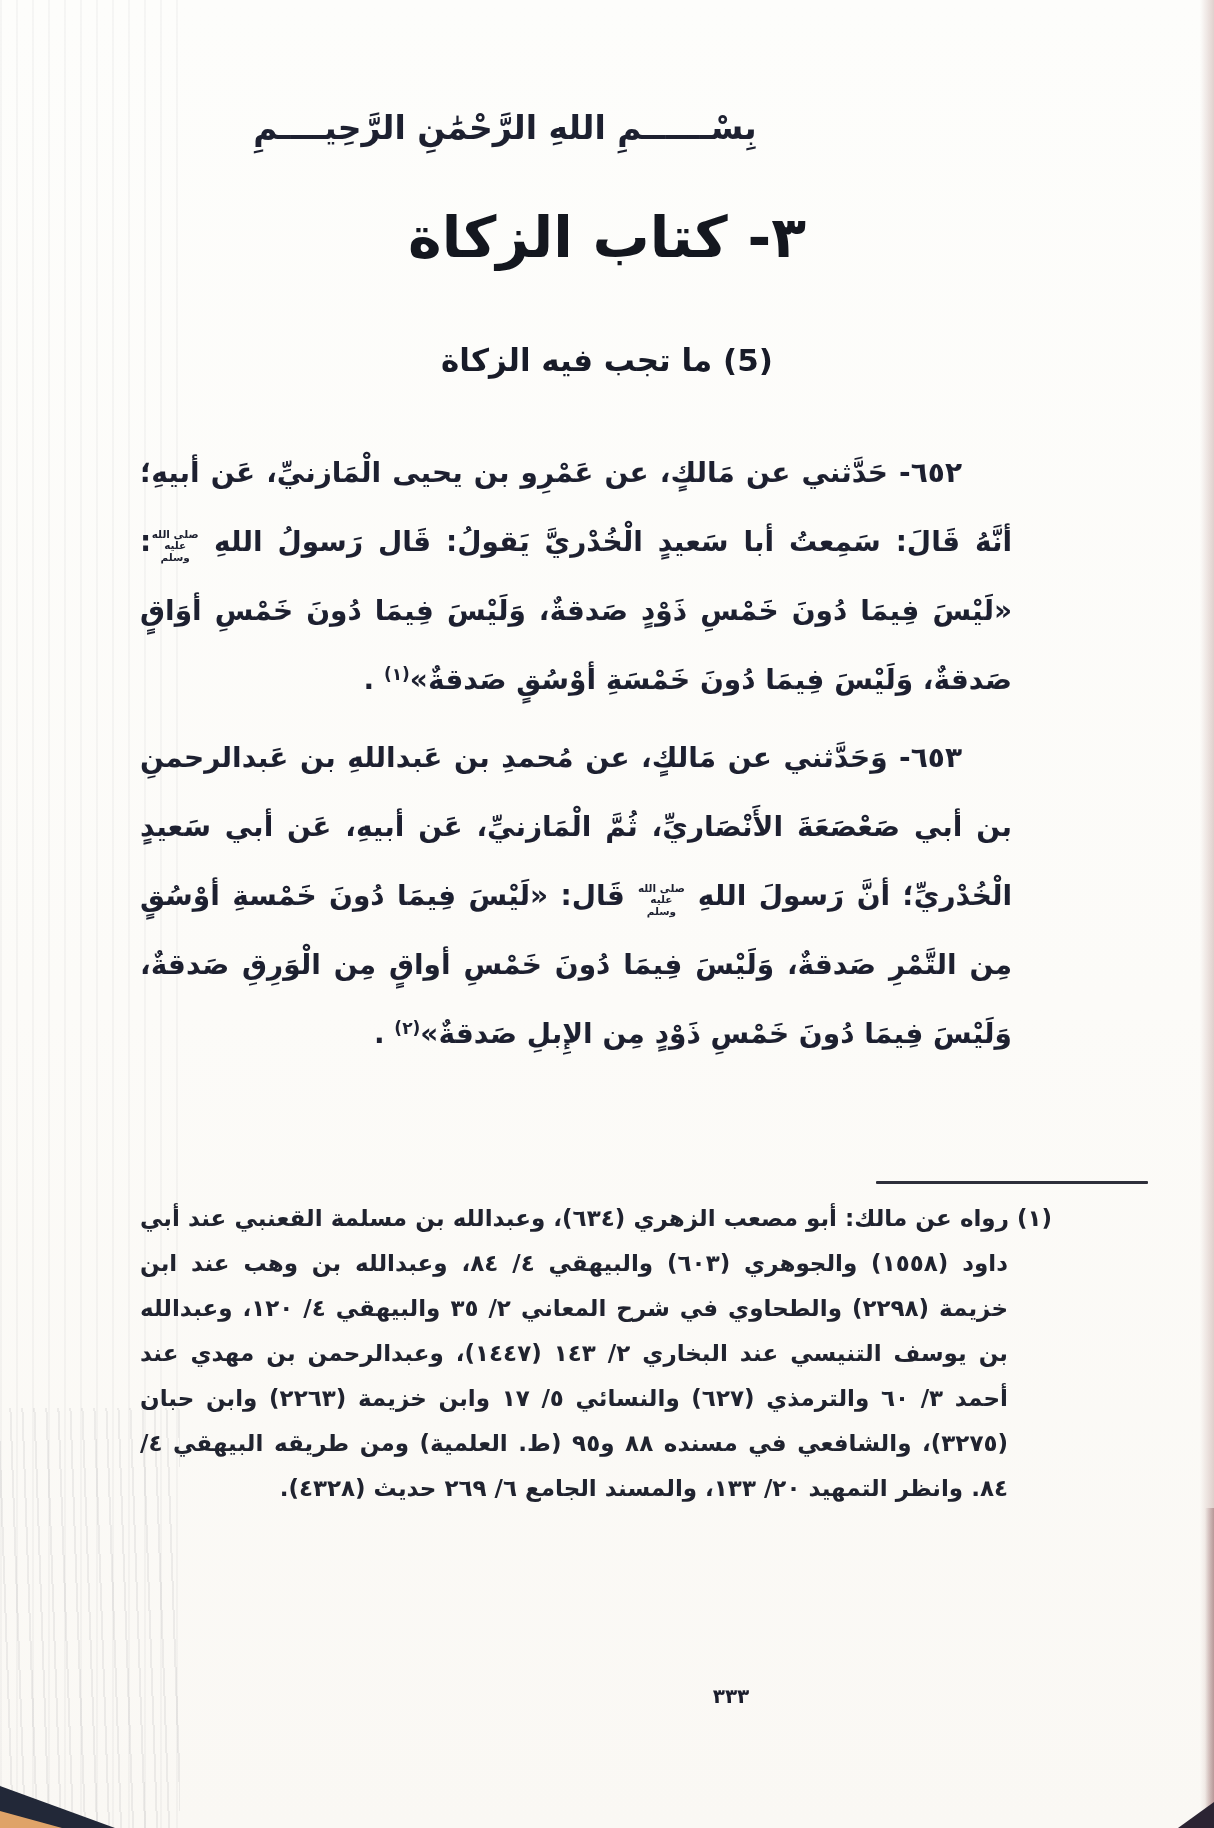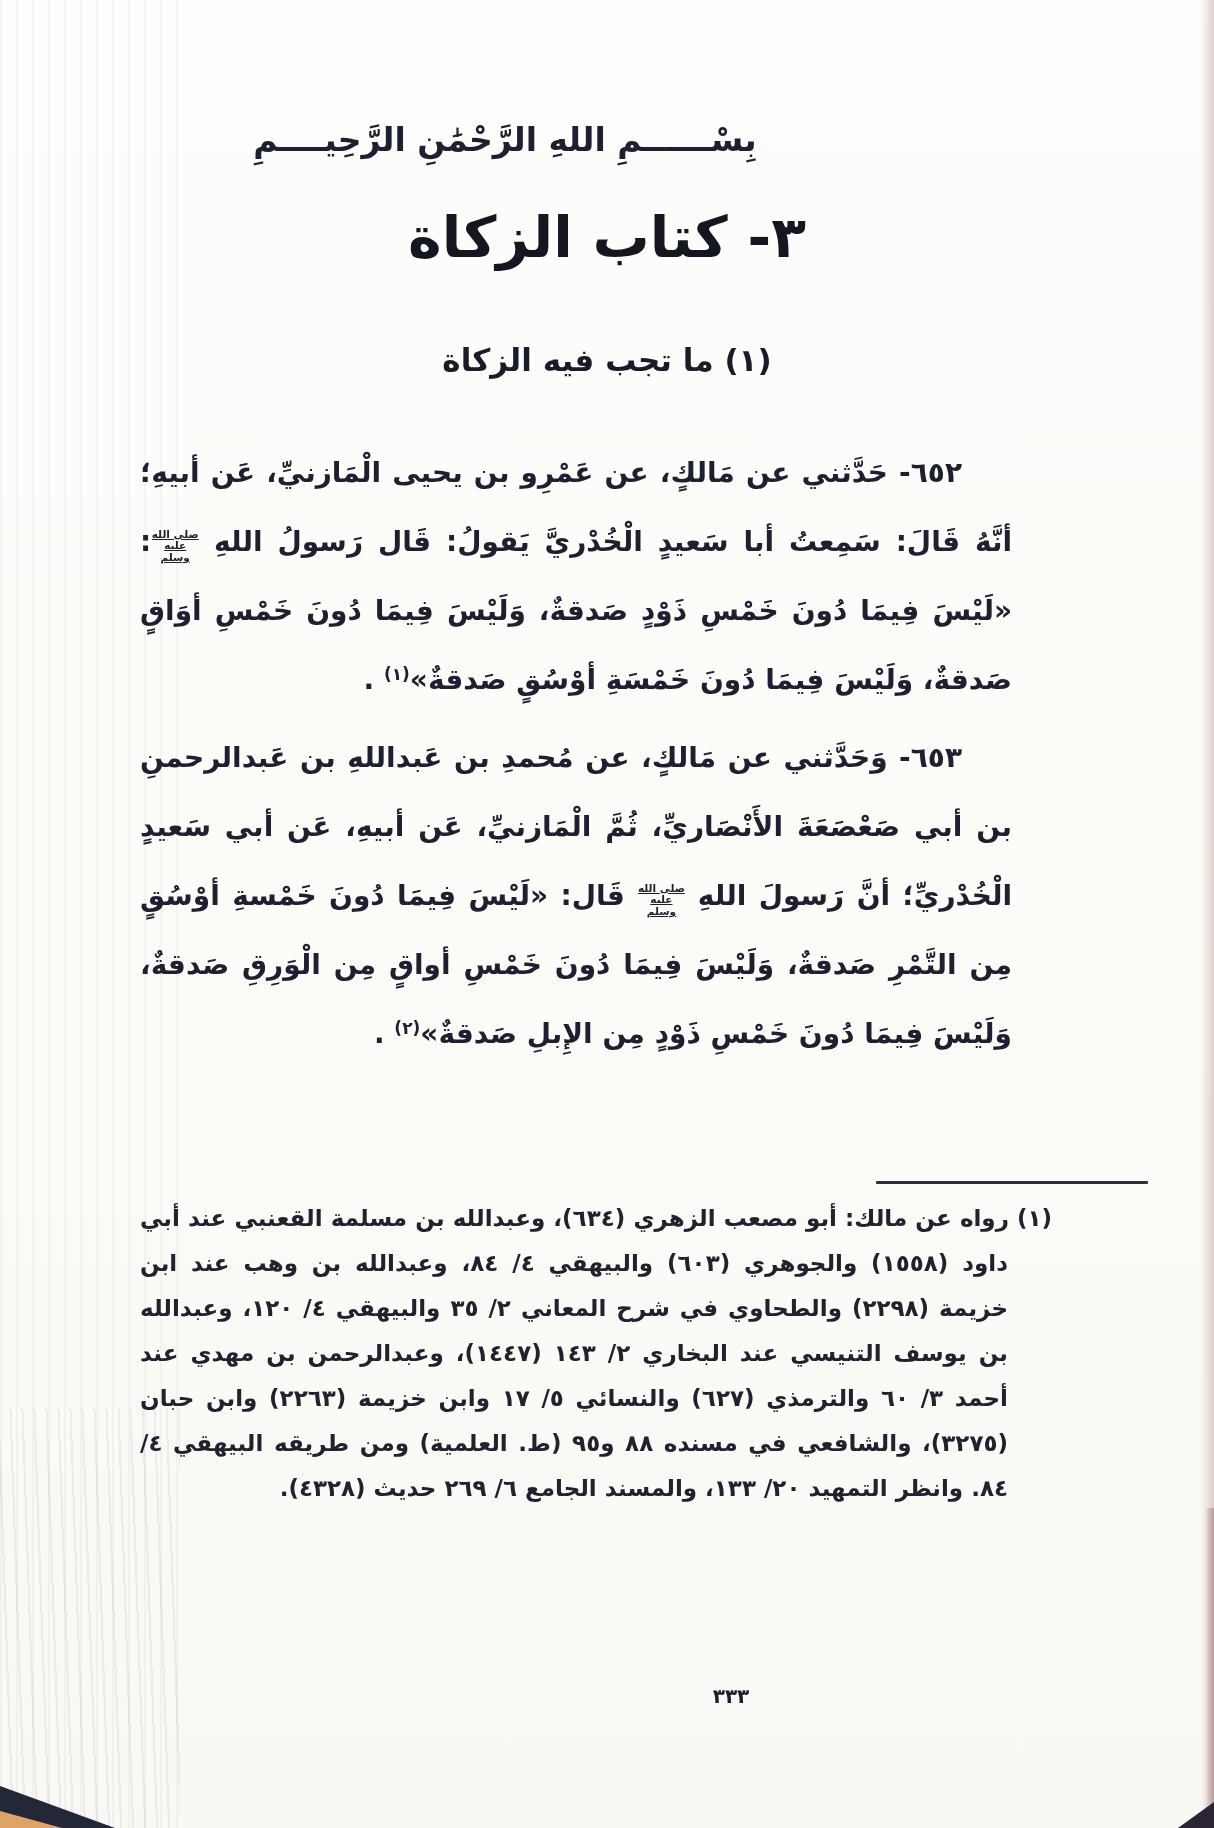--- a/index.html
+++ b/index.html
@@ -4,21 +4,21 @@
 <style>
   :root{ --ink:#1d2030; --paper:#fcfbf8; }
   *{ margin:0; padding:0; box-sizing:border-box; }
   body{ background:#e9e7e2; font-family:"DejaVu Sans", sans-serif; }
   .page{
     position:relative; width:1214px; height:1828px; overflow:hidden;
     background: linear-gradient(180deg, #fdfdfb 0%, var(--paper) 55%, #faf8f4 100%);
     direction:rtl; color:var(--ink);
   }
   .basmala{
-    position:absolute; top:120px; left:0; width:1010px; text-align:center;
+    position:absolute; top:108px; left:0; width:1010px; text-align:center;
     font-size:33px; font-weight:700; color:var(--ink);
   }
   .chapter-title{
     position:absolute; top:204px; left:0; width:1214px; text-align:center;
     font-size:57px; font-weight:700; color:#14171f;
   }
   .section-title{
     position:absolute; top:342px; left:0; width:1214px; text-align:center;
     font-size:31px; font-weight:700; color:#181b28;
   }
@@ -26,21 +26,20 @@
     position:absolute; left:140px; width:872px;
     font-size:28px; line-height:69px; font-weight:700; color:var(--ink);
     text-align:justify; text-indent:50px;
   }
   #hadith-652{ top:438px; }
   #hadith-653{ top:723px; }
   .saw{
     display:inline-block; width:48px; font-size:10.5px; line-height:1.12;
     text-align:center; font-weight:700; vertical-align:-10px; text-indent:0;
     color:var(--ink);
-    text-decoration:underline;
   }
   .fn-ref{ font-size:17px; font-weight:700; line-height:0; vertical-align:9px; }
   .fn-rule{
     position:absolute; top:1181px; right:66px; width:272px; height:3px;
     background:#2e2f3a; border-radius:1px;
   }
   .footnotes{
     position:absolute; top:1196px; left:140px; width:912px;
     font-size:23px; line-height:45px; font-weight:700; color:#20232f;
   }
@@ -92,21 +91,21 @@
 
 <div class="page">
 
   <div class="scan-streaks"></div>
   <div class="scan-streaks-low"></div>
 
   <div class="basmala">بِسْــــــمِ اللهِ الرَّحْمَٰنِ الرَّحِيــــمِ</div>
 
   <h1 class="chapter-title">٣- كتاب الزكاة</h1>
 
-  <h2 class="section-title">(١) ما تجب فيه الزكاة</h2>
+  <h2 class="section-title">(5) ما تجب فيه الزكاة</h2>
 
   <p class="hadith" id="hadith-652"><span>٦٥٢- حَدَّثني عن مَالكٍ، عن عَمْرِو بن يحيى الْمَازنيِّ، عَن أبيهِ؛ أنَّهُ قَالَ: سَمِعتُ أبا سَعيدٍ الْخُدْريَّ يَقولُ: قَال رَسولُ اللهِ </span><span class="saw">صلى الله عليه وسلم</span><span>: «لَيْسَ فِيمَا دُونَ خَمْسِ ذَوْدٍ صَدقةٌ، وَلَيْسَ فِيمَا دُونَ خَمْسِ أوَاقٍ صَدقةٌ، وَلَيْسَ فِيمَا دُونَ خَمْسَةِ أوْسُقٍ صَدقةٌ»</span><sup class="fn-ref">(١)</sup><span> .</span></p>
 
   <p class="hadith" id="hadith-653"><span>٦٥٣- وَحَدَّثني عن مَالكٍ، عن مُحمدِ بن عَبداللهِ بن عَبدالرحمنِ بن أبي صَعْصَعَةَ الأَنْصَاريِّ، ثُمَّ الْمَازنيِّ، عَن أبيهِ، عَن أبي سَعيدٍ الْخُدْريِّ؛ أنَّ رَسولَ اللهِ </span><span class="saw">صلى الله عليه وسلم</span><span> قَال: «لَيْسَ فِيمَا دُونَ خَمْسةِ أوْسُقٍ مِن التَّمْرِ صَدقةٌ، وَلَيْسَ فِيمَا دُونَ خَمْسِ أواقٍ مِن الْوَرِقِ صَدقةٌ، وَلَيْسَ فِيمَا دُونَ خَمْسِ ذَوْدٍ مِن الإِبلِ صَدقةٌ»</span><sup class="fn-ref">(٢)</sup><span> .</span></p>
 
   <div class="fn-rule"></div>
 
   <div class="footnotes">
     <div class="footnote"><span class="fn-num">(١)</span><span>رواه عن مالك: أبو مصعب الزهري (٦٣٤)، وعبدالله بن مسلمة القعنبي عند أبي داود (١٥٥٨) والجوهري (٦٠٣) والبيهقي ٤/ ٨٤، وعبدالله بن وهب عند ابن خزيمة (٢٢٩٨) والطحاوي في شرح المعاني ٢/ ٣٥ والبيهقي ٤/ ١٢٠، وعبدالله بن يوسف التنيسي عند البخاري ٢/ ١٤٣ (١٤٤٧)، وعبدالرحمن بن مهدي عند أحمد ٣/ ٦٠ والترمذي (٦٢٧) والنسائي ٥/ ١٧ وابن خزيمة (٢٢٦٣) وابن حبان (٣٢٧٥)، والشافعي في مسنده ٨٨ و٩٥ (ط. العلمية) ومن طريقه البيهقي ٤/ ٨٤. وانظر التمهيد ٢٠/ ١٣٣، والمسند الجامع ٦/ ٢٦٩ حديث (٤٣٢٨).</span></div>
   </div>

